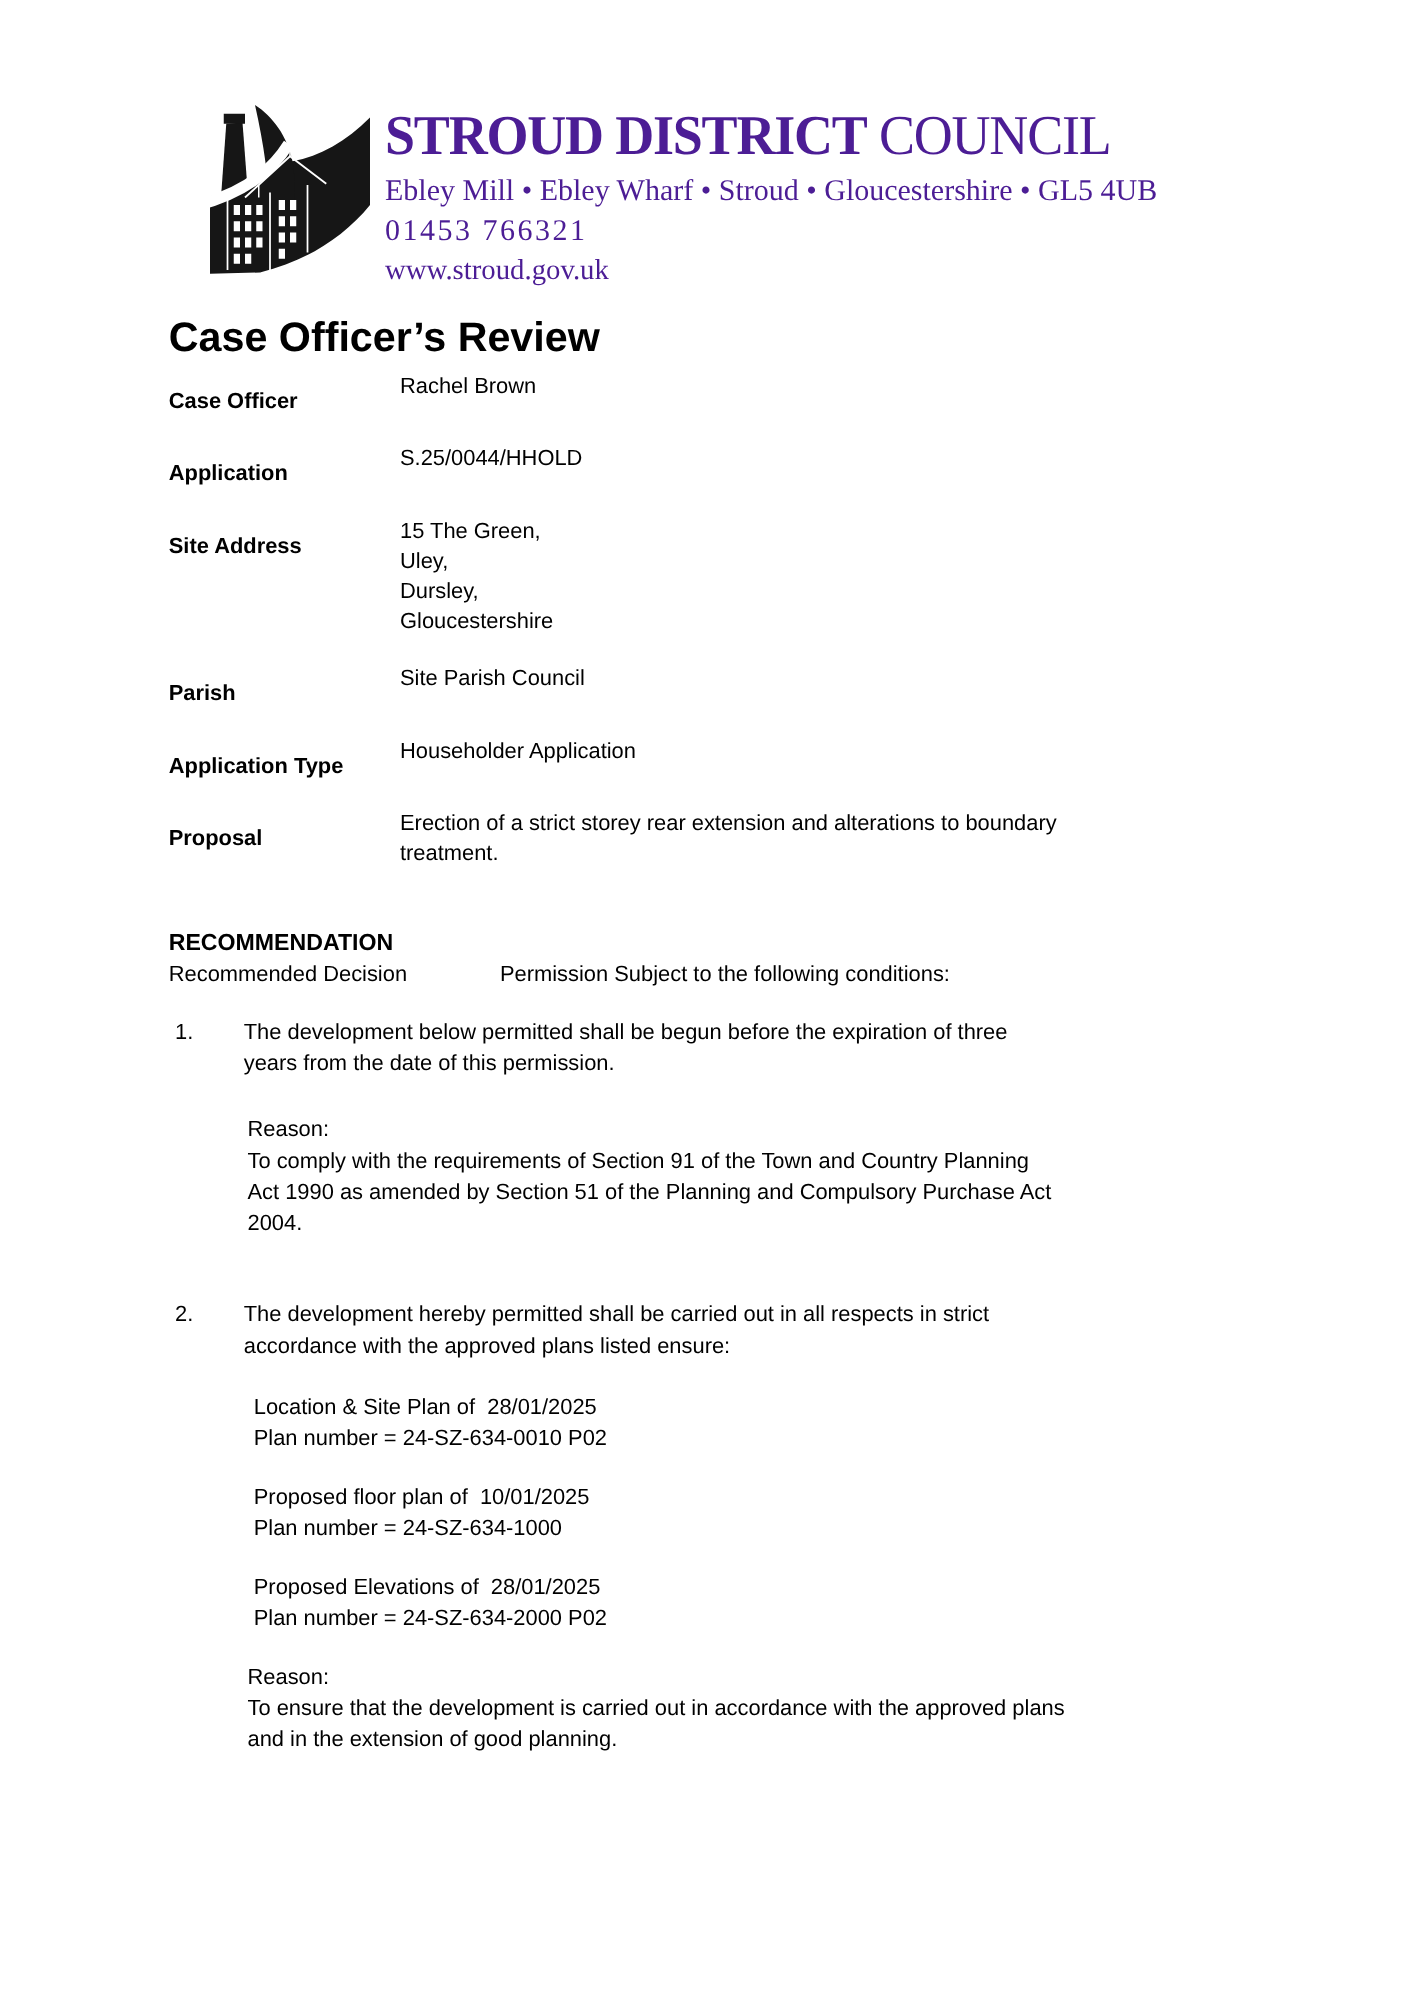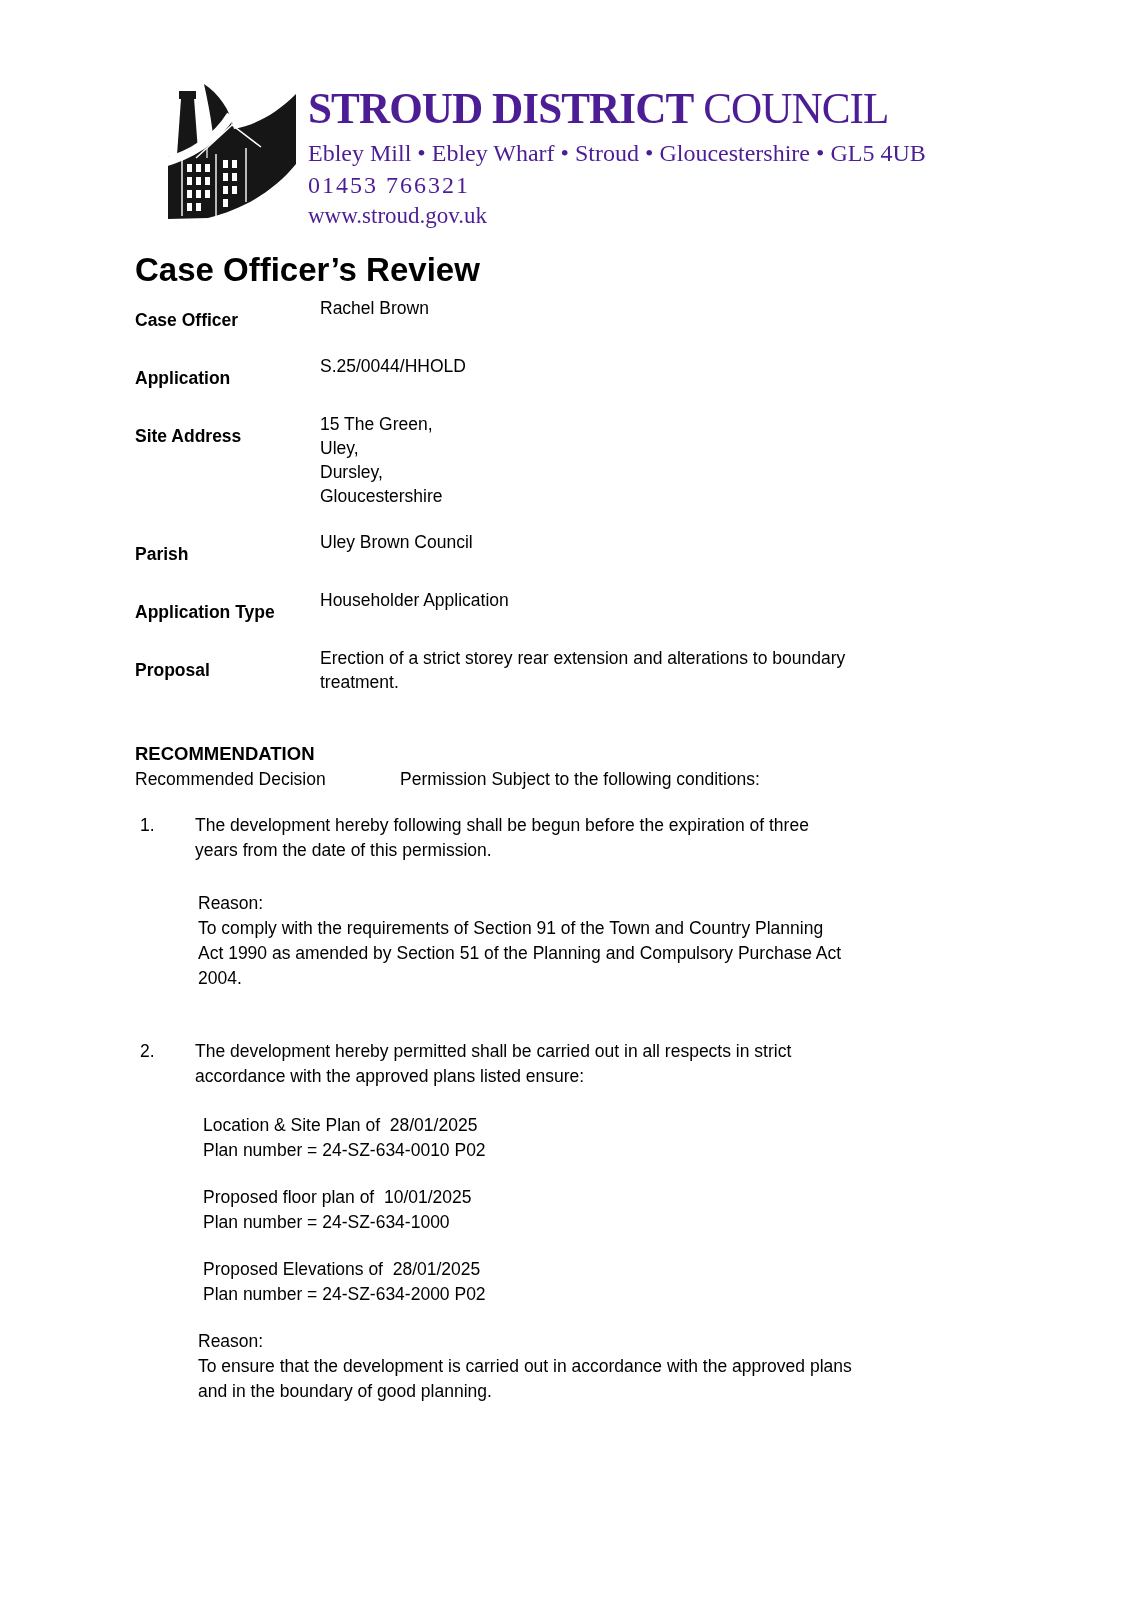--- a/index.html
+++ b/index.html
@@ -145,21 +145,21 @@
       <div class="detail-value">
         <span class="line">15 The Green,</span>
         <span class="line">Uley,</span>
         <span class="line">Dursley,</span>
         <span class="line">Gloucestershire</span>
       </div>
     </div>
 
     <div class="detail-row">
       <div class="detail-label">Parish</div>
-      <div class="detail-value">Uley Brown Council</div>
+      <div class="detail-value">Site Parish Council</div>
     </div>
 
     <div class="detail-row">
       <div class="detail-label">Application Type</div>
       <div class="detail-value">Householder Application</div>
     </div>
 
     <div class="detail-row">
       <div class="detail-label">Proposal</div>
       <div class="detail-value">
@@ -175,21 +175,21 @@
     <div class="decision-label">Recommended Decision</div>
     <div class="decision-value">Permission Subject to the following conditions:</div>
   </div>
 
   <div class="conditions">
 
     <div class="condition condition-1">
       <div class="cond-number">1.</div>
       <div class="cond-body">
         <div class="cond-text">
-          <span class="line">The development hereby following shall be begun before the expiration of three</span>
+          <span class="line">The development below permitted shall be begun before the expiration of three</span>
           <span class="line">years from the date of this permission.</span>
         </div>
         <div class="reason-block">
           <span class="line">Reason:</span>
           <span class="line">To comply with the requirements of Section 91 of the Town and Country Planning</span>
           <span class="line">Act 1990 as amended by Section 51 of the Planning and Compulsory Purchase Act</span>
           <span class="line">2004.</span>
         </div>
       </div>
     </div>
@@ -213,20 +213,20 @@
           </div>
           <div class="plan-item">
             <span class="line">Proposed Elevations of  28/01/2025</span>
             <span class="line">Plan number = 24-SZ-634-2000 P02</span>
           </div>
         </div>
 
         <div class="reason-block reason-2">
           <span class="line">Reason:</span>
           <span class="line">To ensure that the development is carried out in accordance with the approved plans</span>
-          <span class="line">and in the boundary of good planning.</span>
+          <span class="line">and in the extension of good planning.</span>
         </div>
       </div>
     </div>
 
   </div>
 
 </div>
 
 </body></html>

